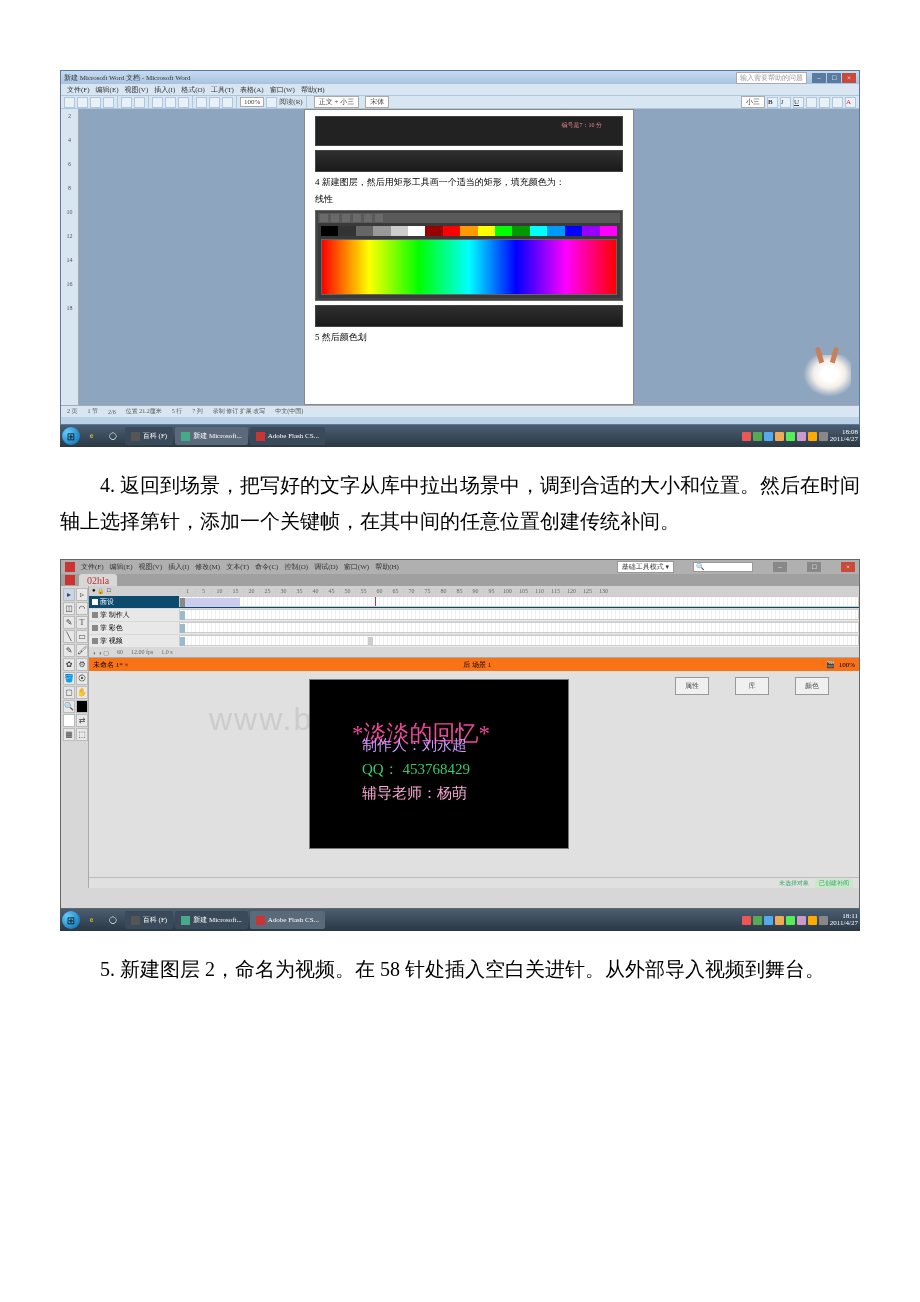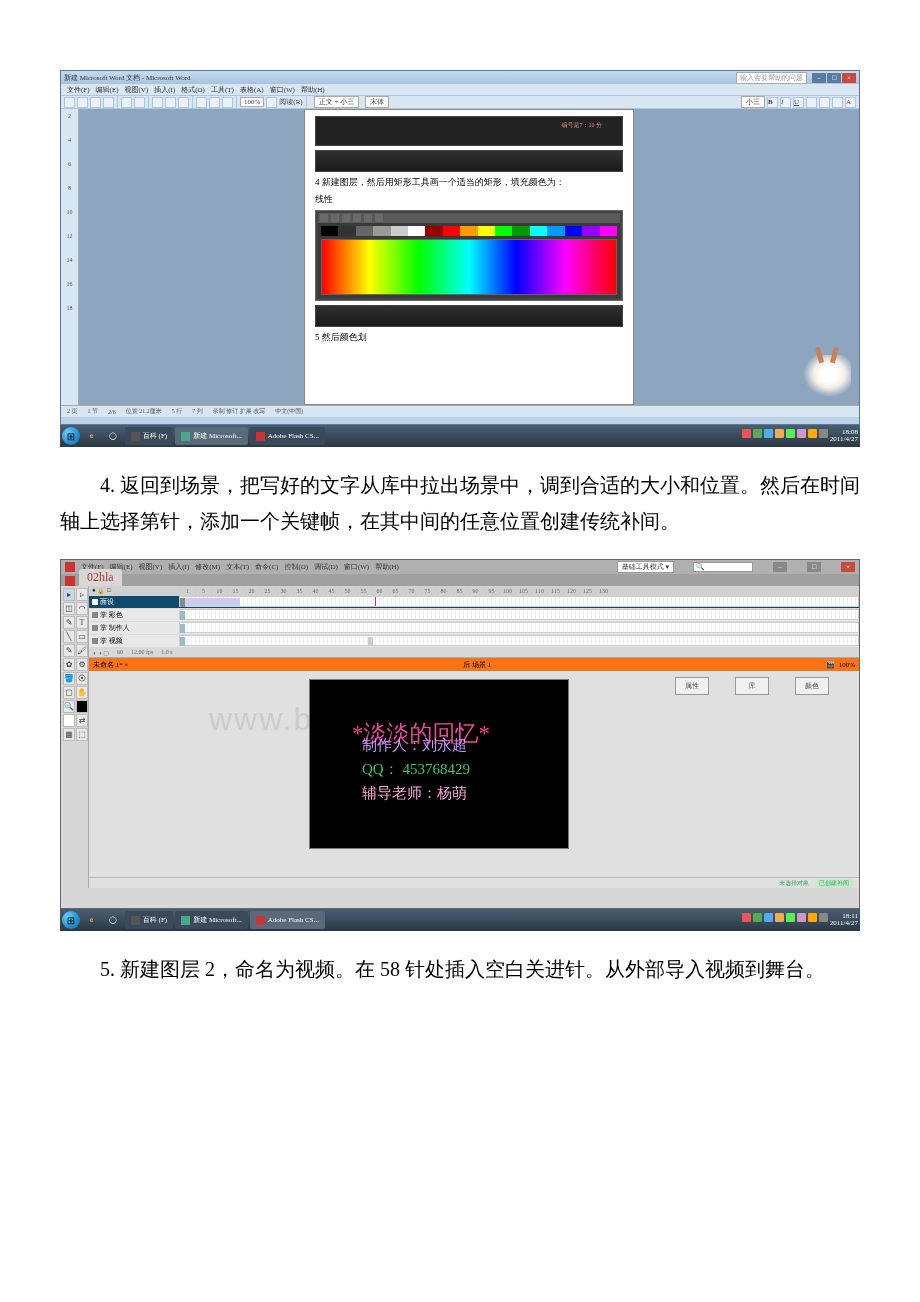--- a/index.html
+++ b/index.html
@@ -184,20 +184,21 @@
     display:flex;
     align-items:center;
     border-radius:2px;
     gap:3px;
   }
   .task-item.active { background:#5a6a7a; }
   .task-item .ic { width:9px; height:9px; }
   .tray {
     margin-left:auto;
     display:flex;
+    align-items:center;
     gap:2px;
     font-size:6px;
     color:#fff;
   }
   .tray .tic { width:9px; height:9px; border-radius:1px; }
   .tray .clock { font-size:7px; line-height:1; text-align:right; }
 
   
   .flash-window {
     border: 1px solid #666;
@@ -222,23 +223,23 @@
     background:#fff; border:1px solid #999; padding:0 4px; font-size:7px;
   }
   .flash-topbar .search {
     background:#fff; border:1px solid #999; width:60px; height:10px;
     display:flex; align-items:center; padding:0 2px;
   }
   .flash-tab-row {
     height: 12px;
     background: #a0a0a0;
     display:flex;
-    align-items:flex-end;
+    align-items:center;
     padding:0 4px;
-    font-size:12px;
+    font-size:10px;
   }
   .flash-tab {
     background:#d7d7d7;
     padding:1px 8px;
     border-radius:3px 3px 0 0;
     color:#b33;
   }
   .flash-body { display:flex; height:302px; }
   .tools-panel {
     width:28px;
@@ -674,30 +675,30 @@
                 </div>
                 <div class="frames-track">
                   <div class="tween-span" style="left: 0px; width: 60px;"></div>
                   <div class="keyframe filled" style="left: 0px;"></div>
                   <div class="playhead" style="left: 195px;"></div>
                 </div>
               </div>
               <div class="layer-row">
                 <div class="layer-name">
                   <span class="dot" style="background:#888"></span>
-                  <span>掌 彩色</span>
+                  <span>掌 制作人</span>
                 </div>
                 <div class="frames-track">
                   <div class="keyframe blue" style="left: 0px;"></div>
                 </div>
               </div>
               <div class="layer-row">
                 <div class="layer-name">
                   <span class="dot" style="background:#888"></span>
-                  <span>掌 制作人</span>
+                  <span>掌 彩色</span>
                 </div>
                 <div class="frames-track">
                   <div class="keyframe blue" style="left: 0px;"></div>
                 </div>
               </div>
               <div class="layer-row">
                 <div class="layer-name">
                   <span class="dot" style="background:#888"></span>
                   <span>掌 视频</span>
                 </div>

